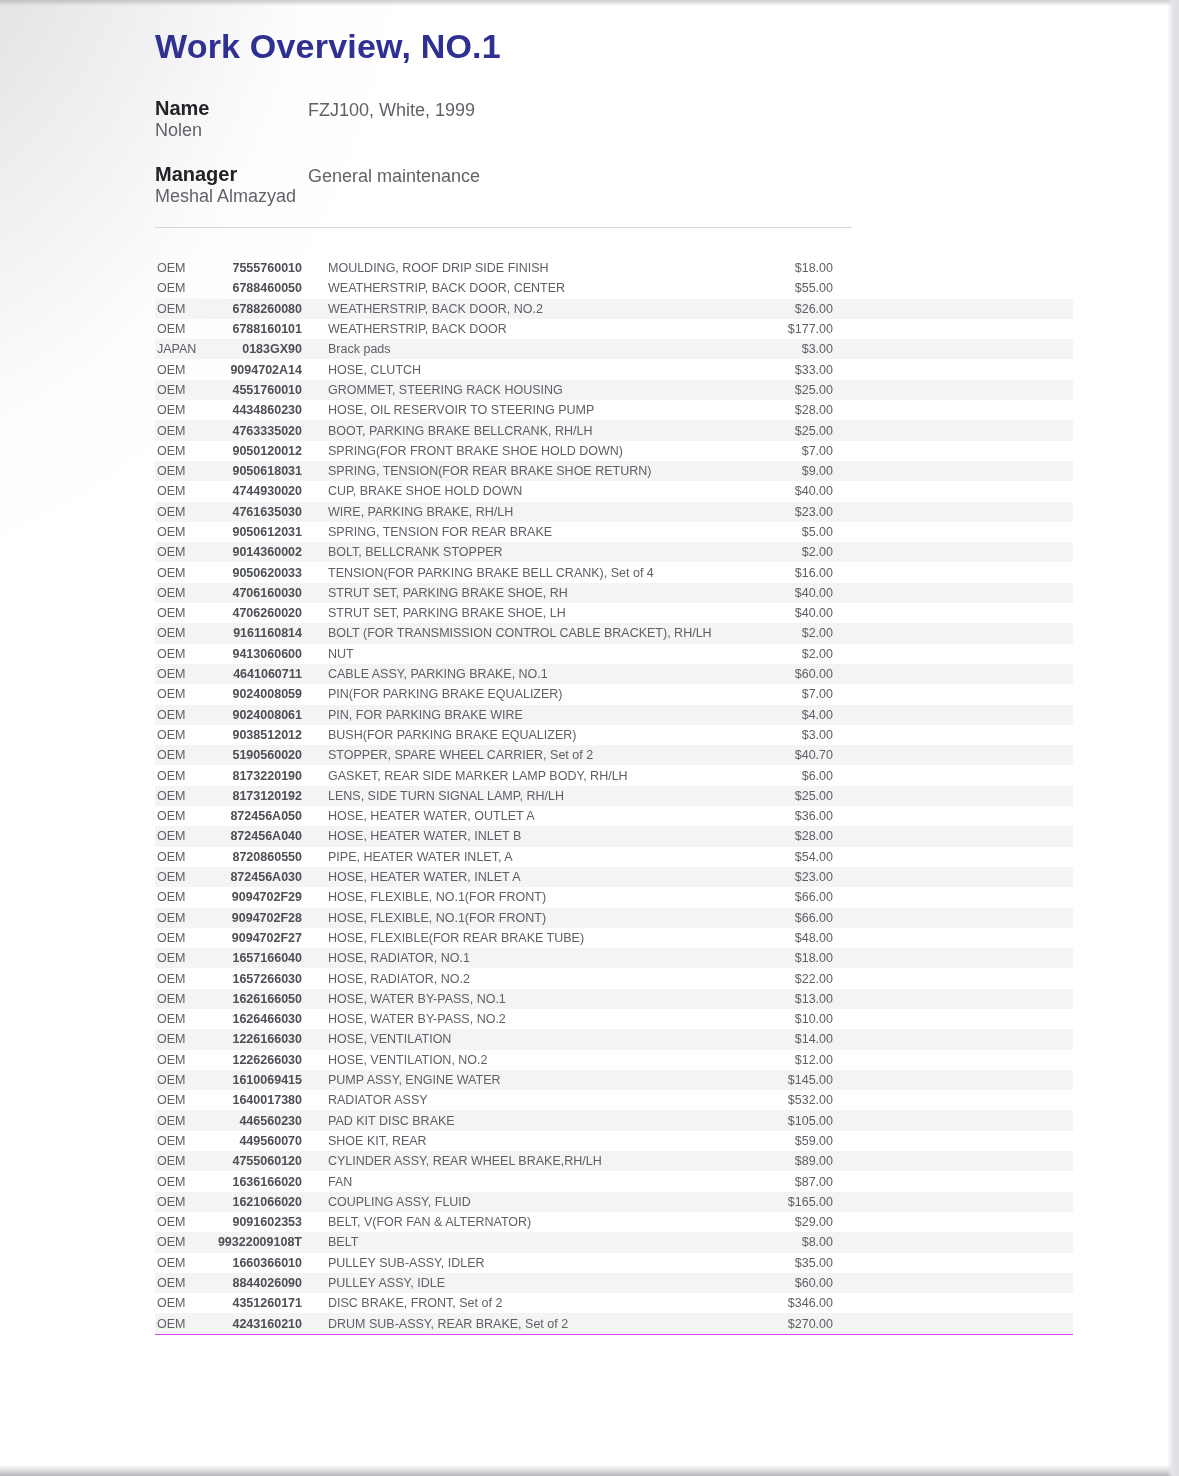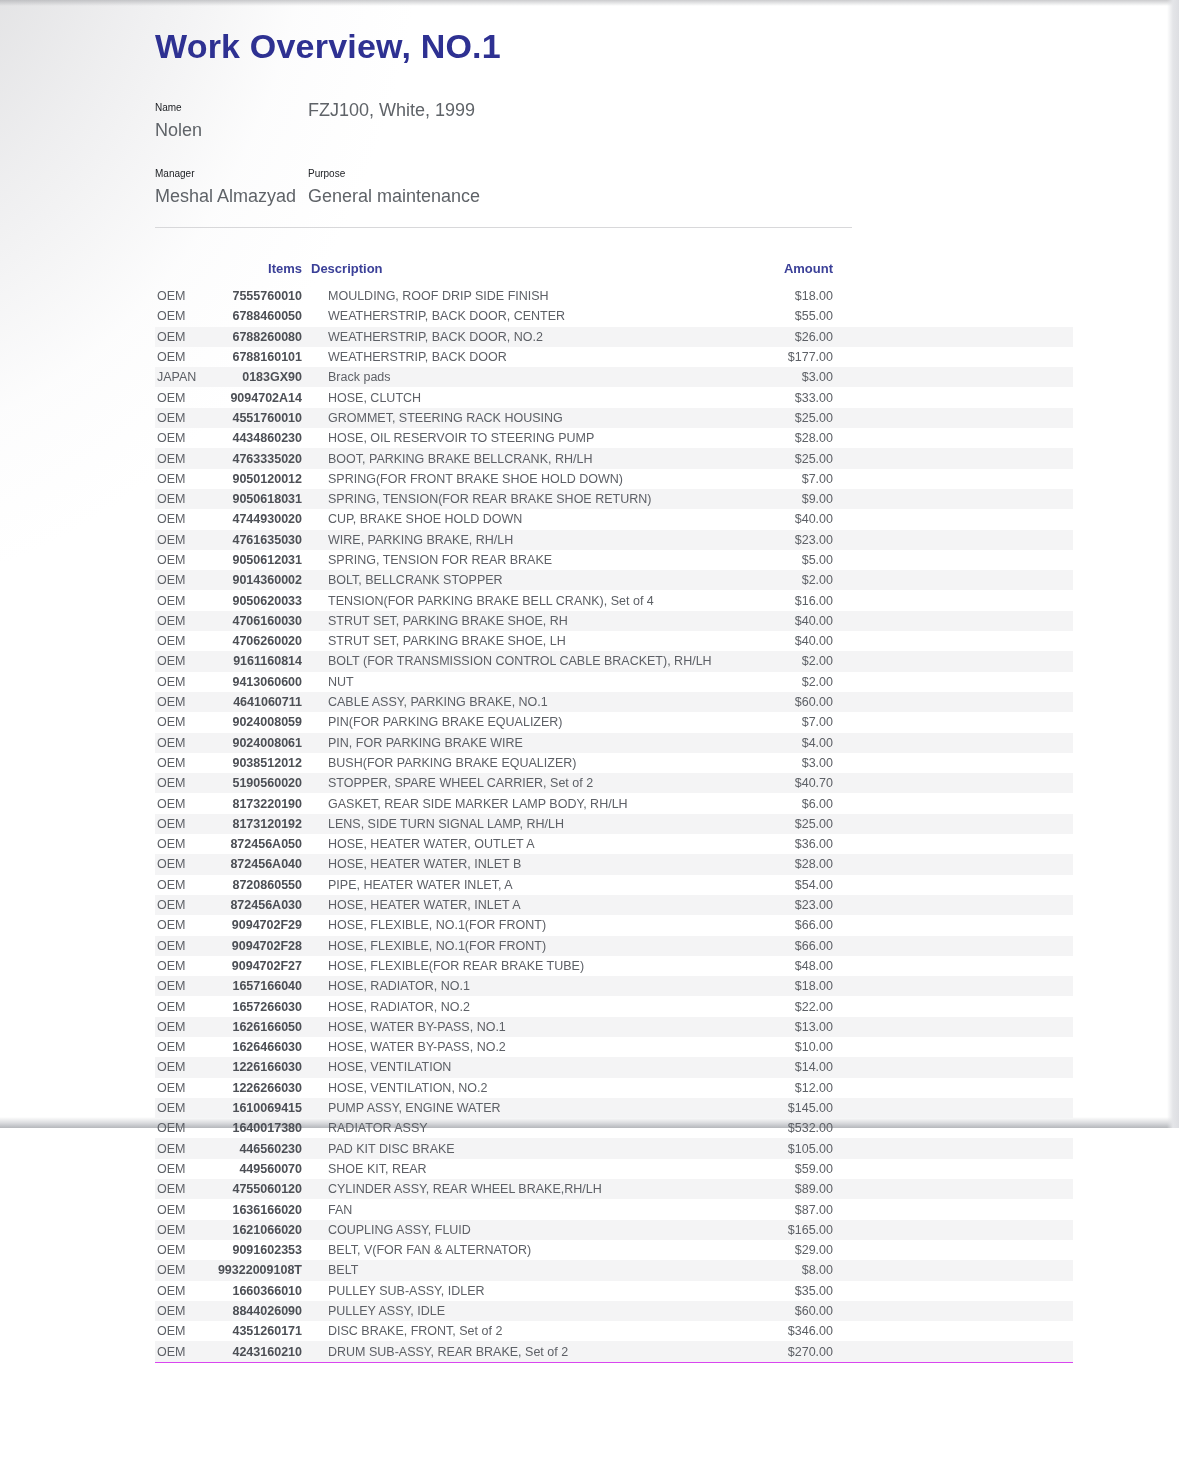--- a/index.html
+++ b/index.html
@@ -6,21 +6,21 @@
   html, body { width: 1179px; height: 1476px; }
   body {
     font-family: "Liberation Sans", "DejaVu Sans", sans-serif;
     background: #ffffff;
     position: relative;
     overflow: hidden;
   }
   .canvas {
     position: relative;
     width: 1179px;
-    height: 1128px;
+    height: 1476px;
     background: #ffffff;
   }
   
   .vignette {
     position: absolute; inset: 0;
     background: radial-gradient(ellipse 820px 1050px at -160px -160px,
       rgba(105,105,112,0.30) 0%,
       rgba(150,150,158,0.16) 38%,
       rgba(220,220,224,0.08) 58%,
       rgba(255,255,255,0) 72%);
@@ -55,23 +55,23 @@
     color: #2e3192;
     letter-spacing: 0.2px;
   }
   .fields-row {
     display: grid;
     grid-template-columns: 153px 420px;
   }
   .fields-row.first { margin-top: 32px; }
   .fields-row.second { margin-top: 26px; }
   .field-label {
-    font-size: 10px;
+    font-size: 20px;
     line-height: 20px;
-    font-weight: 400;
+    font-weight: 700;
     color: #212327;
   }
   .field-value {
     font-size: 18px;
     line-height: 16px;
     margin-top: 4px;
     color: #5f6368;
   }
   .divider {
     margin-top: 23px;
@@ -127,34 +127,27 @@
         <div class="field-value">FZJ100, White, 1999</div>
       </div>
     </div>
 
     <div class="fields-row second">
       <div class="field">
         <div class="field-label">Manager</div>
         <div class="field-value">Meshal Almazyad</div>
       </div>
       <div class="field">
-        <div class="field-label">Purpose</div>
         <div class="field-value">General maintenance</div>
       </div>
     </div>
 
     <hr class="divider">
 
     <div class="items-table">
-      <div class="thead">
-        <div class="th items">Items</div>
-        <div class="th desc">Description</div>
-        <div class="th amount">Amount</div>
-        <div class="th spacer"></div>
-      </div>
       <div class="table-body">
   <div class="row">
     <div class="cell brand">OEM</div>
     <div class="cell item">7555760010</div>
     <div class="cell desc">MOULDING, ROOF DRIP SIDE FINISH</div>
     <div class="cell amount">$18.00</div>
     <div class="cell spacer"></div>
   </div>
 
   <div class="row">

